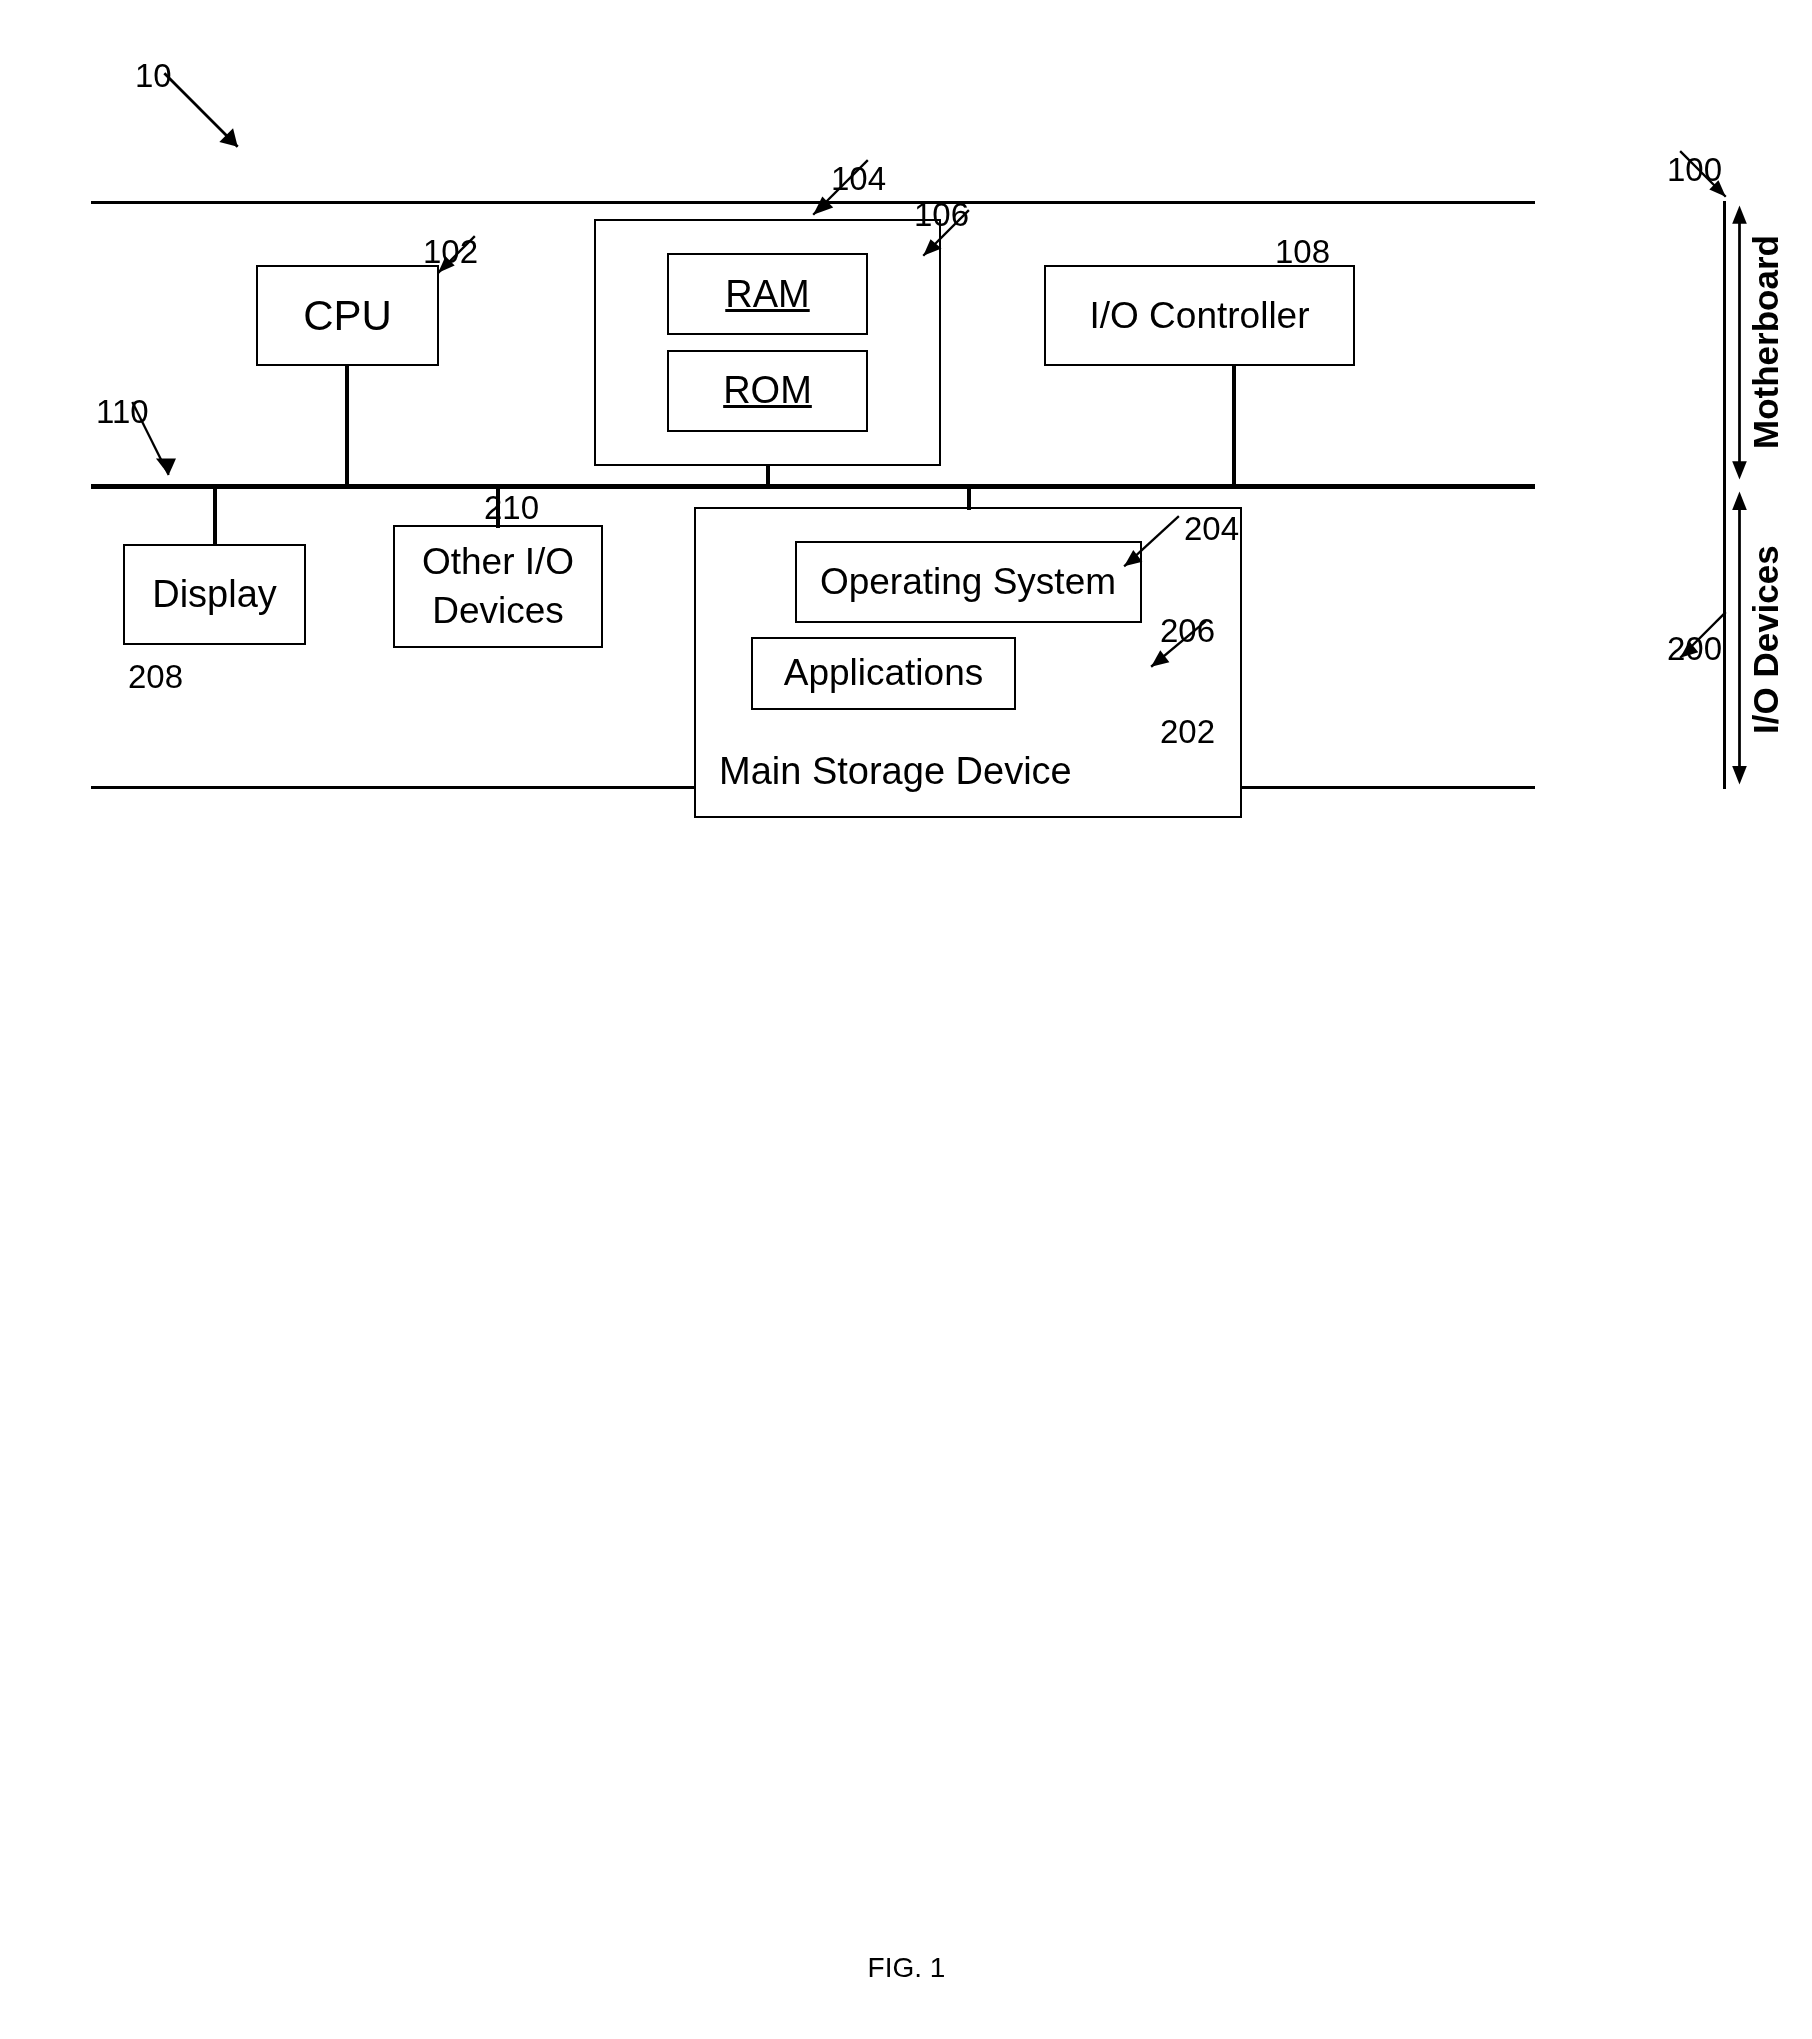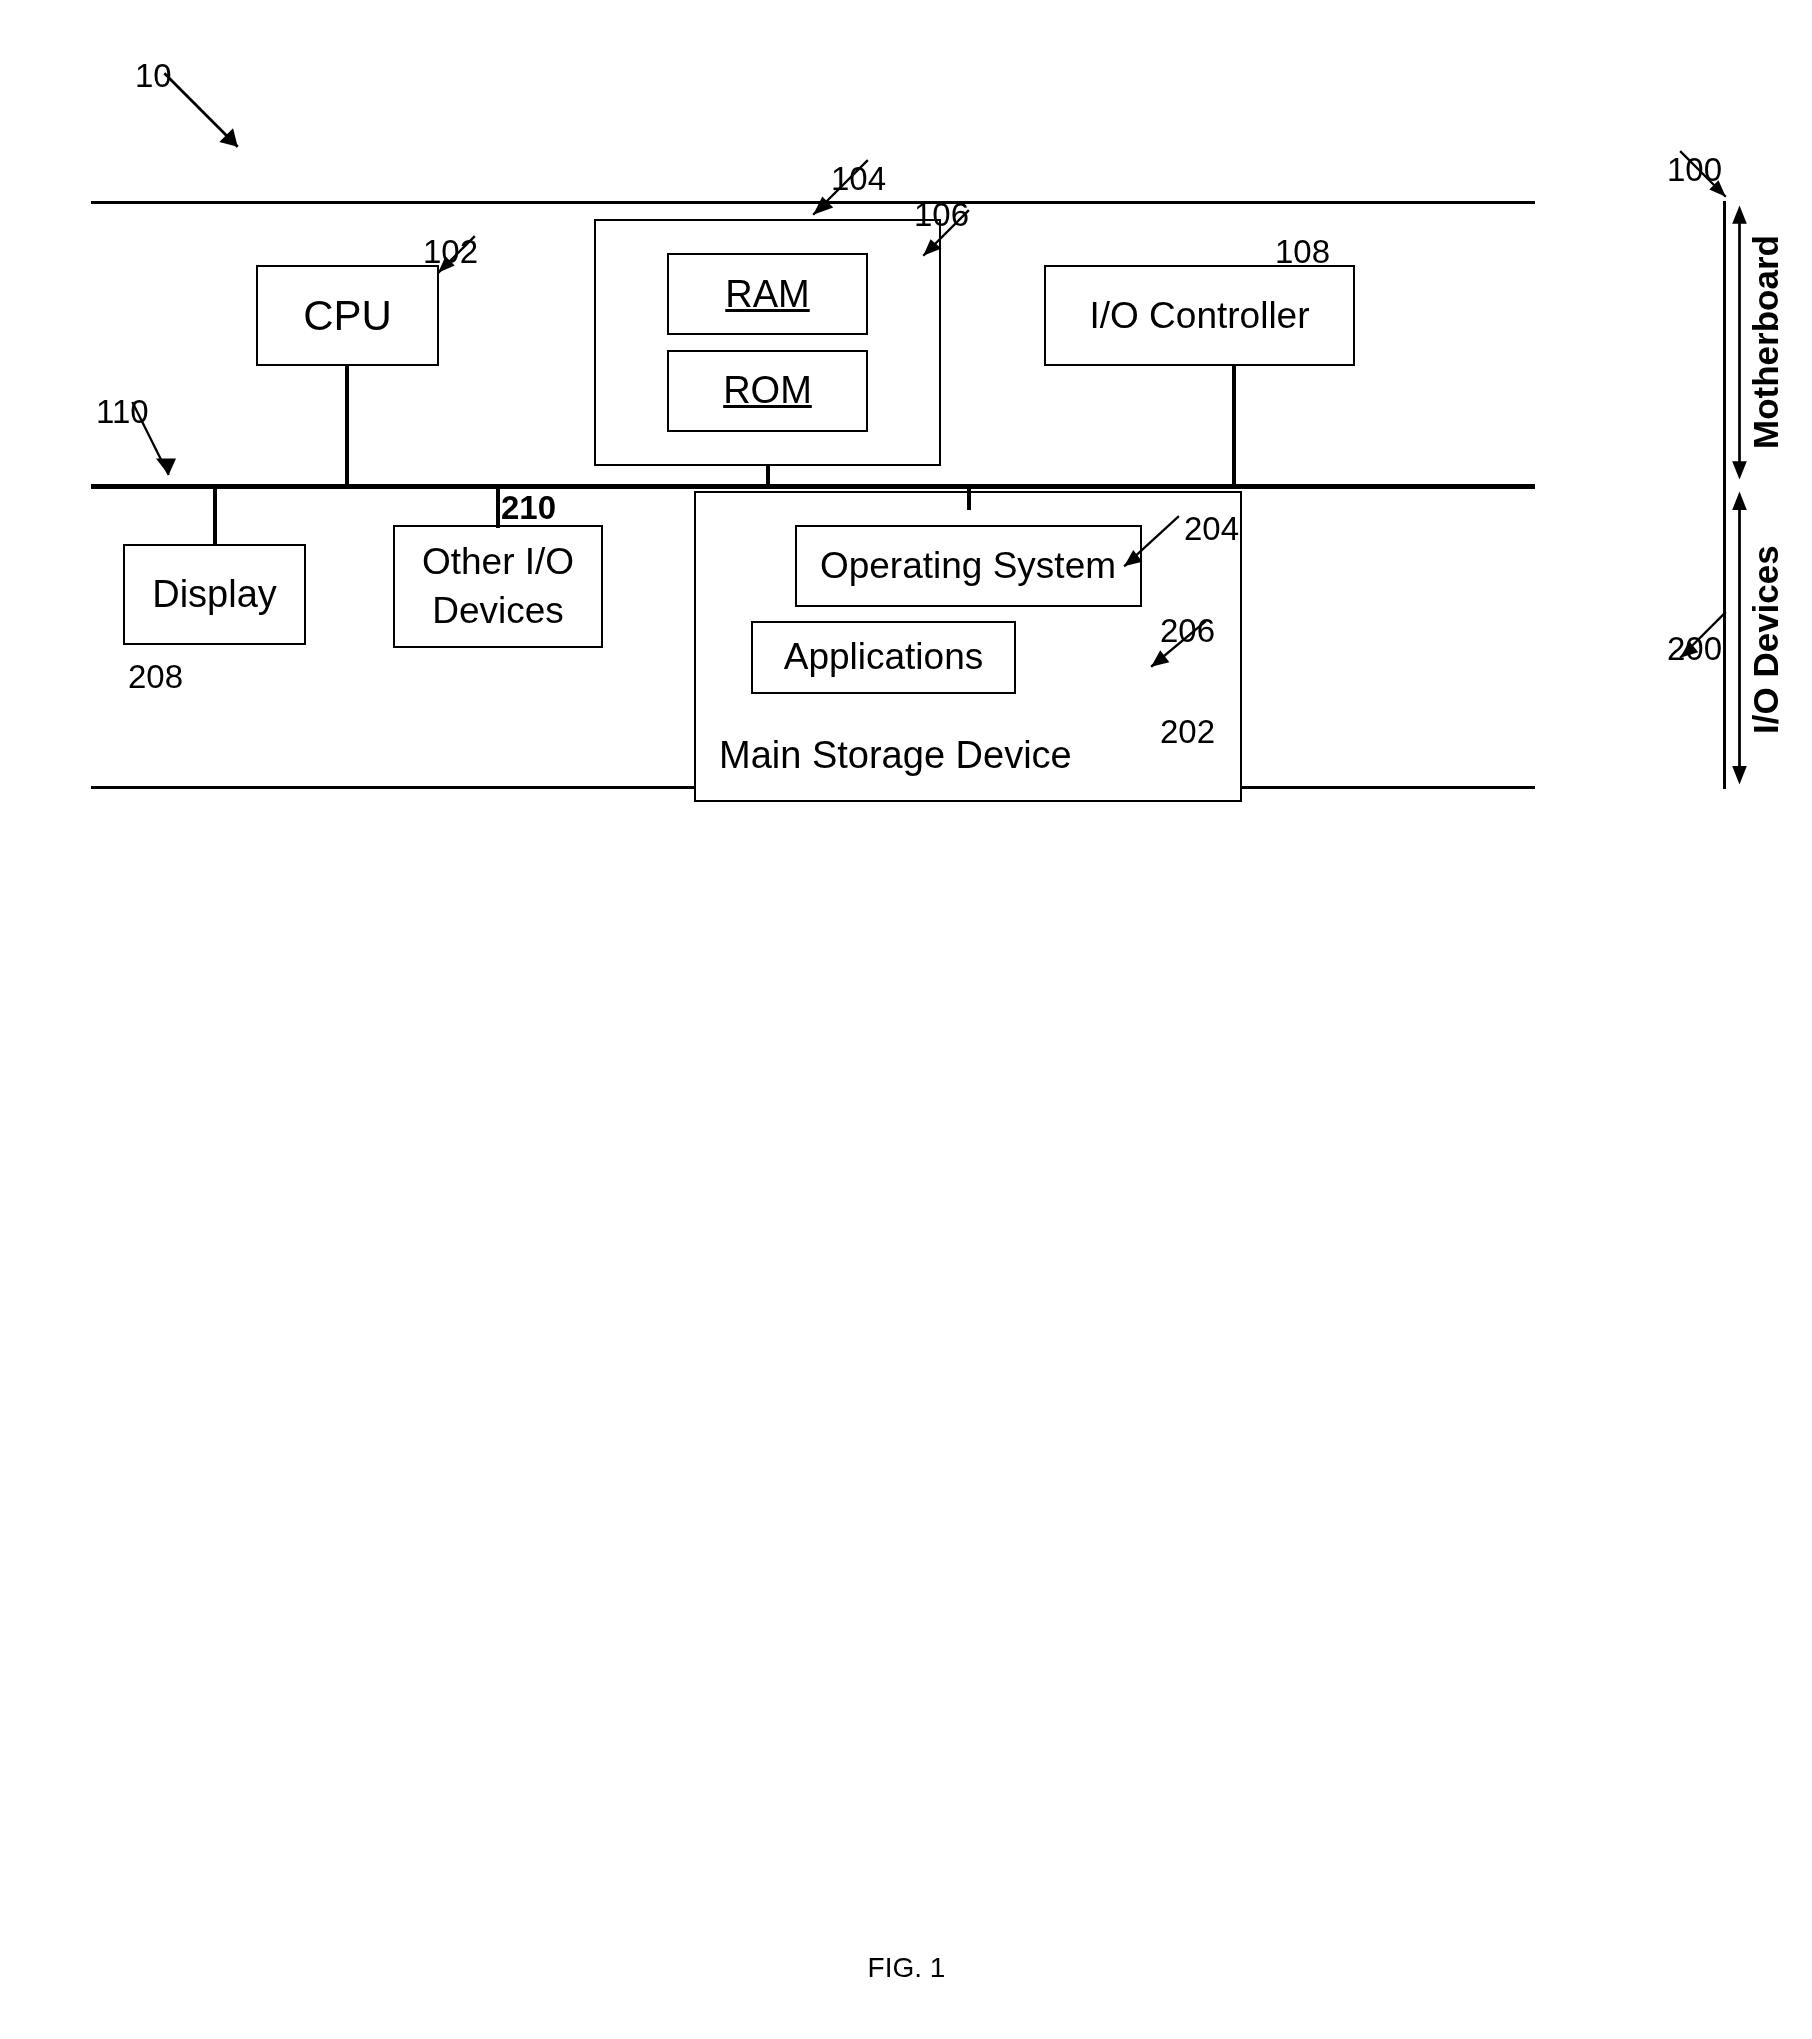--- a/index.html
+++ b/index.html
@@ -164,25 +164,25 @@
 
 <div class="ref-label" style="top:658px; left:128px;">208</div>
 
 <div style="position:absolute; top:487px; left:213px; width:3.7px; height:59px; background:#000;"></div>
 
 <div class="box" style="top:525px; left:393px; width:210px; height:123px; font-size:37px; line-height:1.3; flex-direction:column;">
   <span style="white-space:pre-line; text-align:center;">Other I/O
 Devices</span>
 </div>
 
-<div class="ref-label" style="top:489px; left:501px;font-weight:bold;">210</div>
+<div class="ref-label" style="top:489px; left:484px;">210</div>
 
 <div style="position:absolute; top:487px; left:496px; width:3.7px; height:41px; background:#000;"></div>
 
-<div class="box" style="top:491px; left:694px; width:548px; height:311px; flex-direction:column; justify-content:flex-start; padding:23px; align-items:center; font-size:37px;">
+<div class="box" style="top:507px; left:694px; width:548px; height:311px; flex-direction:column; justify-content:flex-start; padding:23px; align-items:center; font-size:37px;">
 
   <div style="border:2.7px solid #000; width:347px; height:82px; display:flex; align-items:center; justify-content:center; font-size:37px; margin-top:9.1px; margin-bottom:13.7px;">
     <span>Operating System</span>
   </div>
 
   <div style="border:2.7px solid #000; width:265px; height:73px; display:flex; align-items:center; justify-content:center; font-size:37px; align-self:flex-start; margin-left:32px;">
     <span>Applications</span>
   </div>
 
   <div style="margin-top:auto; font-size:38px; align-self:flex-start; padding-top:9.1px;">

